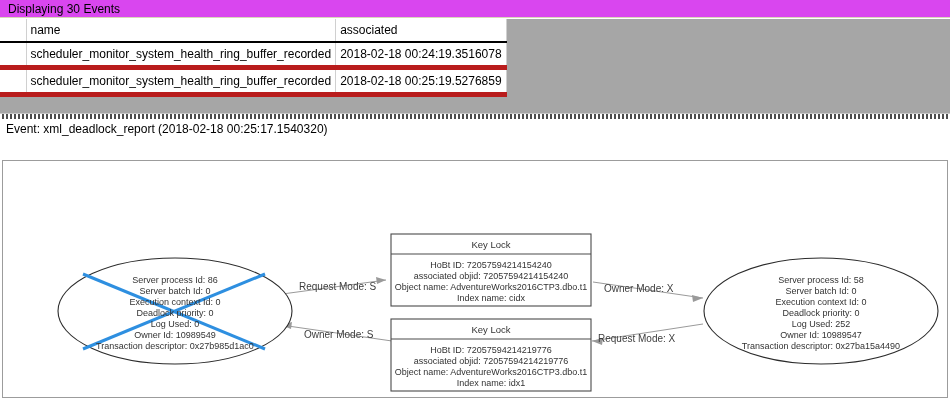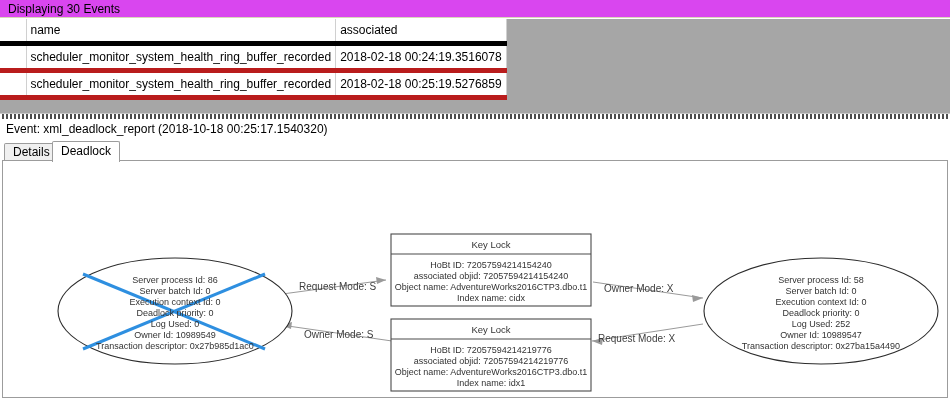--- a/index.html
+++ b/index.html
@@ -35,21 +35,21 @@
   table.grid col.c-sel{width:26px;}
   table.grid col.c-name{width:274px;}
   table.grid col.c-ts{width:170px;}
   table.grid th,table.grid td{
     border-right:1px solid #d0d0d0;border-bottom:5px solid #b91c1c;
     height:22px;padding:0 4px;text-align:left;font-weight:normal;
     overflow:hidden;white-space:nowrap;vertical-align:middle;
     background:#fff;
   }
   table.grid th{
-    background:#fff;border-bottom:5px solid #000000;color:#000;
+    background:#fff;border-bottom:2px solid #000000;color:#000;
   }
   table.grid th.sel,table.grid td.sel{padding:0;text-align:center;background:#fff;}
   tr.selected td{background:#1f9bef;color:#fff;}
   tr.selected td.name-cell{outline:1px dotted #000;outline-offset:-1px;}
   tr.selected td.sel{background:#fff;}
   .tri{
     display:inline-block;width:0;height:0;
     border-top:5px solid transparent;border-bottom:5px solid transparent;
     border-left:7px solid #595959;
   }
@@ -137,27 +137,23 @@
           <td class="name-cell">scheduler_monitor_system_health_ring_buffer_recorded</td>
           <td>2018-02-18 00:25:19.5276859</td>
         </tr>
       </tbody>
     </table>
   </div>
 
   <div class="splitter"></div>
 
   <div class="event-header">
-    <span>Event: xml_deadlock_report (2018-10-18 00:25:17.1540320)</span>
-  </div>
-
-  <div class="tabstrip">
-    <div class="tab details">Details</div>
-    <div class="tab deadlock">Deadlock</div>
-  </div>
+    <span>Event: xml_deadlock_report (2018-02-18 00:25:17.1540320)</span>
+  </div>
+
 
   <div class="canvas">
     <svg width="946" height="238" viewBox="0 0 946 238">
 
       <g>
         <line class="edge-line" x1="272" y1="134" x2="383" y2="119"></line>
         <polygon points="383,119 373,116 374,123" fill="#9a9a9a"></polygon>
       </g>
       <g>
         <line class="edge-line" x1="389" y1="180" x2="278" y2="164"></line>

